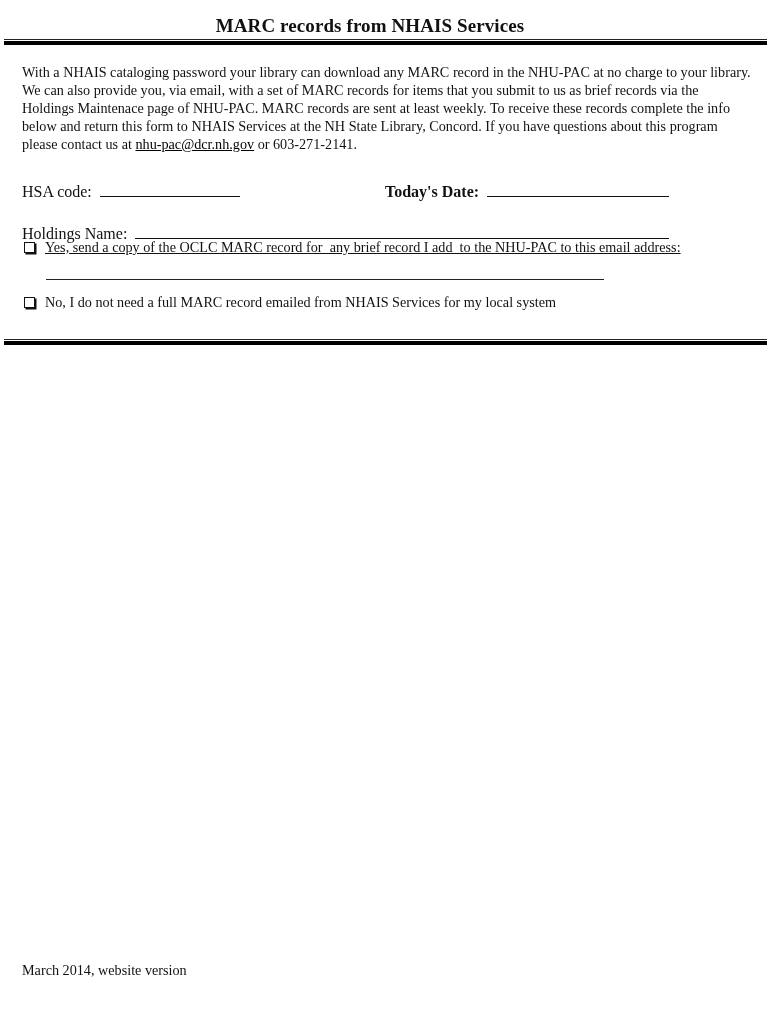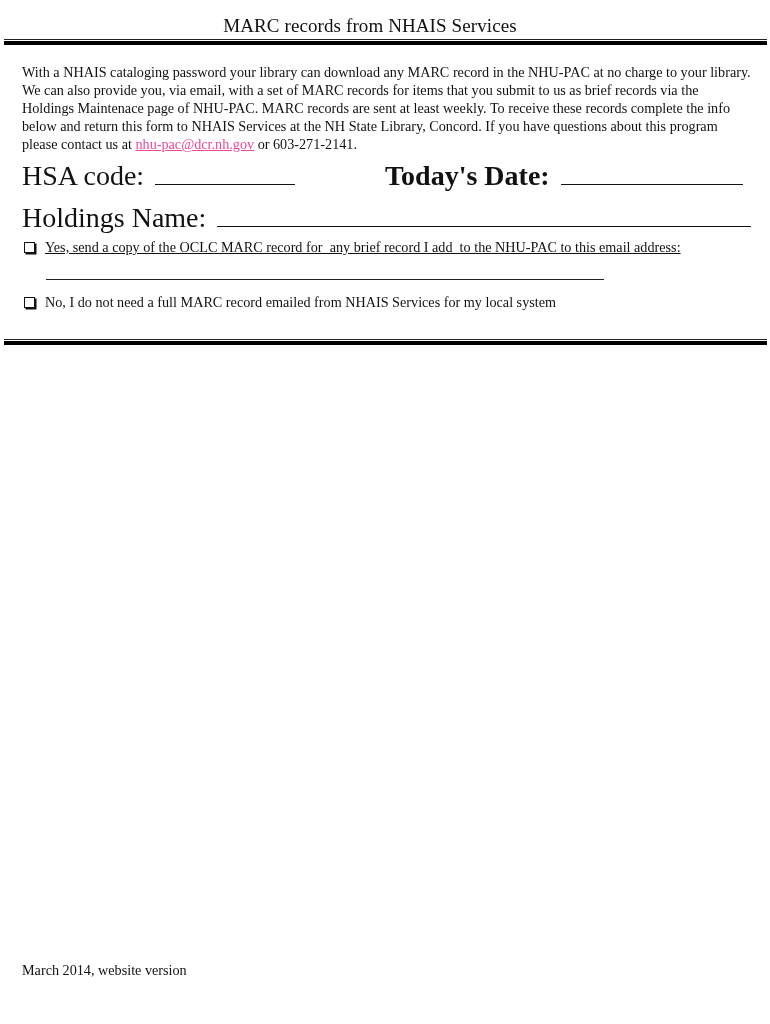--- a/index.html
+++ b/index.html
@@ -15,21 +15,21 @@
       font-family: "Liberation Serif", "DejaVu Serif", serif;
       color: #111111;
     }
     .title {
       position: absolute;
       top: 15px;
       left: 0;
       width: 740px;
       text-align: center;
       font-size: 19px;
-      font-weight: normal;
+      font-weight: bold;
       letter-spacing: 0.1px;
     }
     .rule {
       position: absolute;
       left: 4px;
       width: 763px;
     }
     .rule .thin {
       height: 1px;
       background: #222;
@@ -47,29 +47,30 @@
 
     .intro {
       position: absolute;
       top: 63px;
       left: 22px;
       width: 730px;
       font-size: 14.2px;
       line-height: 18px;
     }
     .intro a {
-      color: #ec4899;
+      color: #000000;
       text-decoration: underline;
       text-align: right;
     }
     .field-row {
       position: absolute;
       left: 22px;
-      font-size: 28px;
+      font-size: 16px;
       white-space: nowrap;
+      margin-top: 18px;
     }
     .hsa { top: 160px; }
     .date { top: 160px; left: 385px; font-weight: bold; }
     .libname { top: 202px; }
     .blank {
       display: inline-block;
       border-bottom: 1.5px solid #111;
       height: 18px;
       vertical-align: baseline;
       margin-left: 4px;

